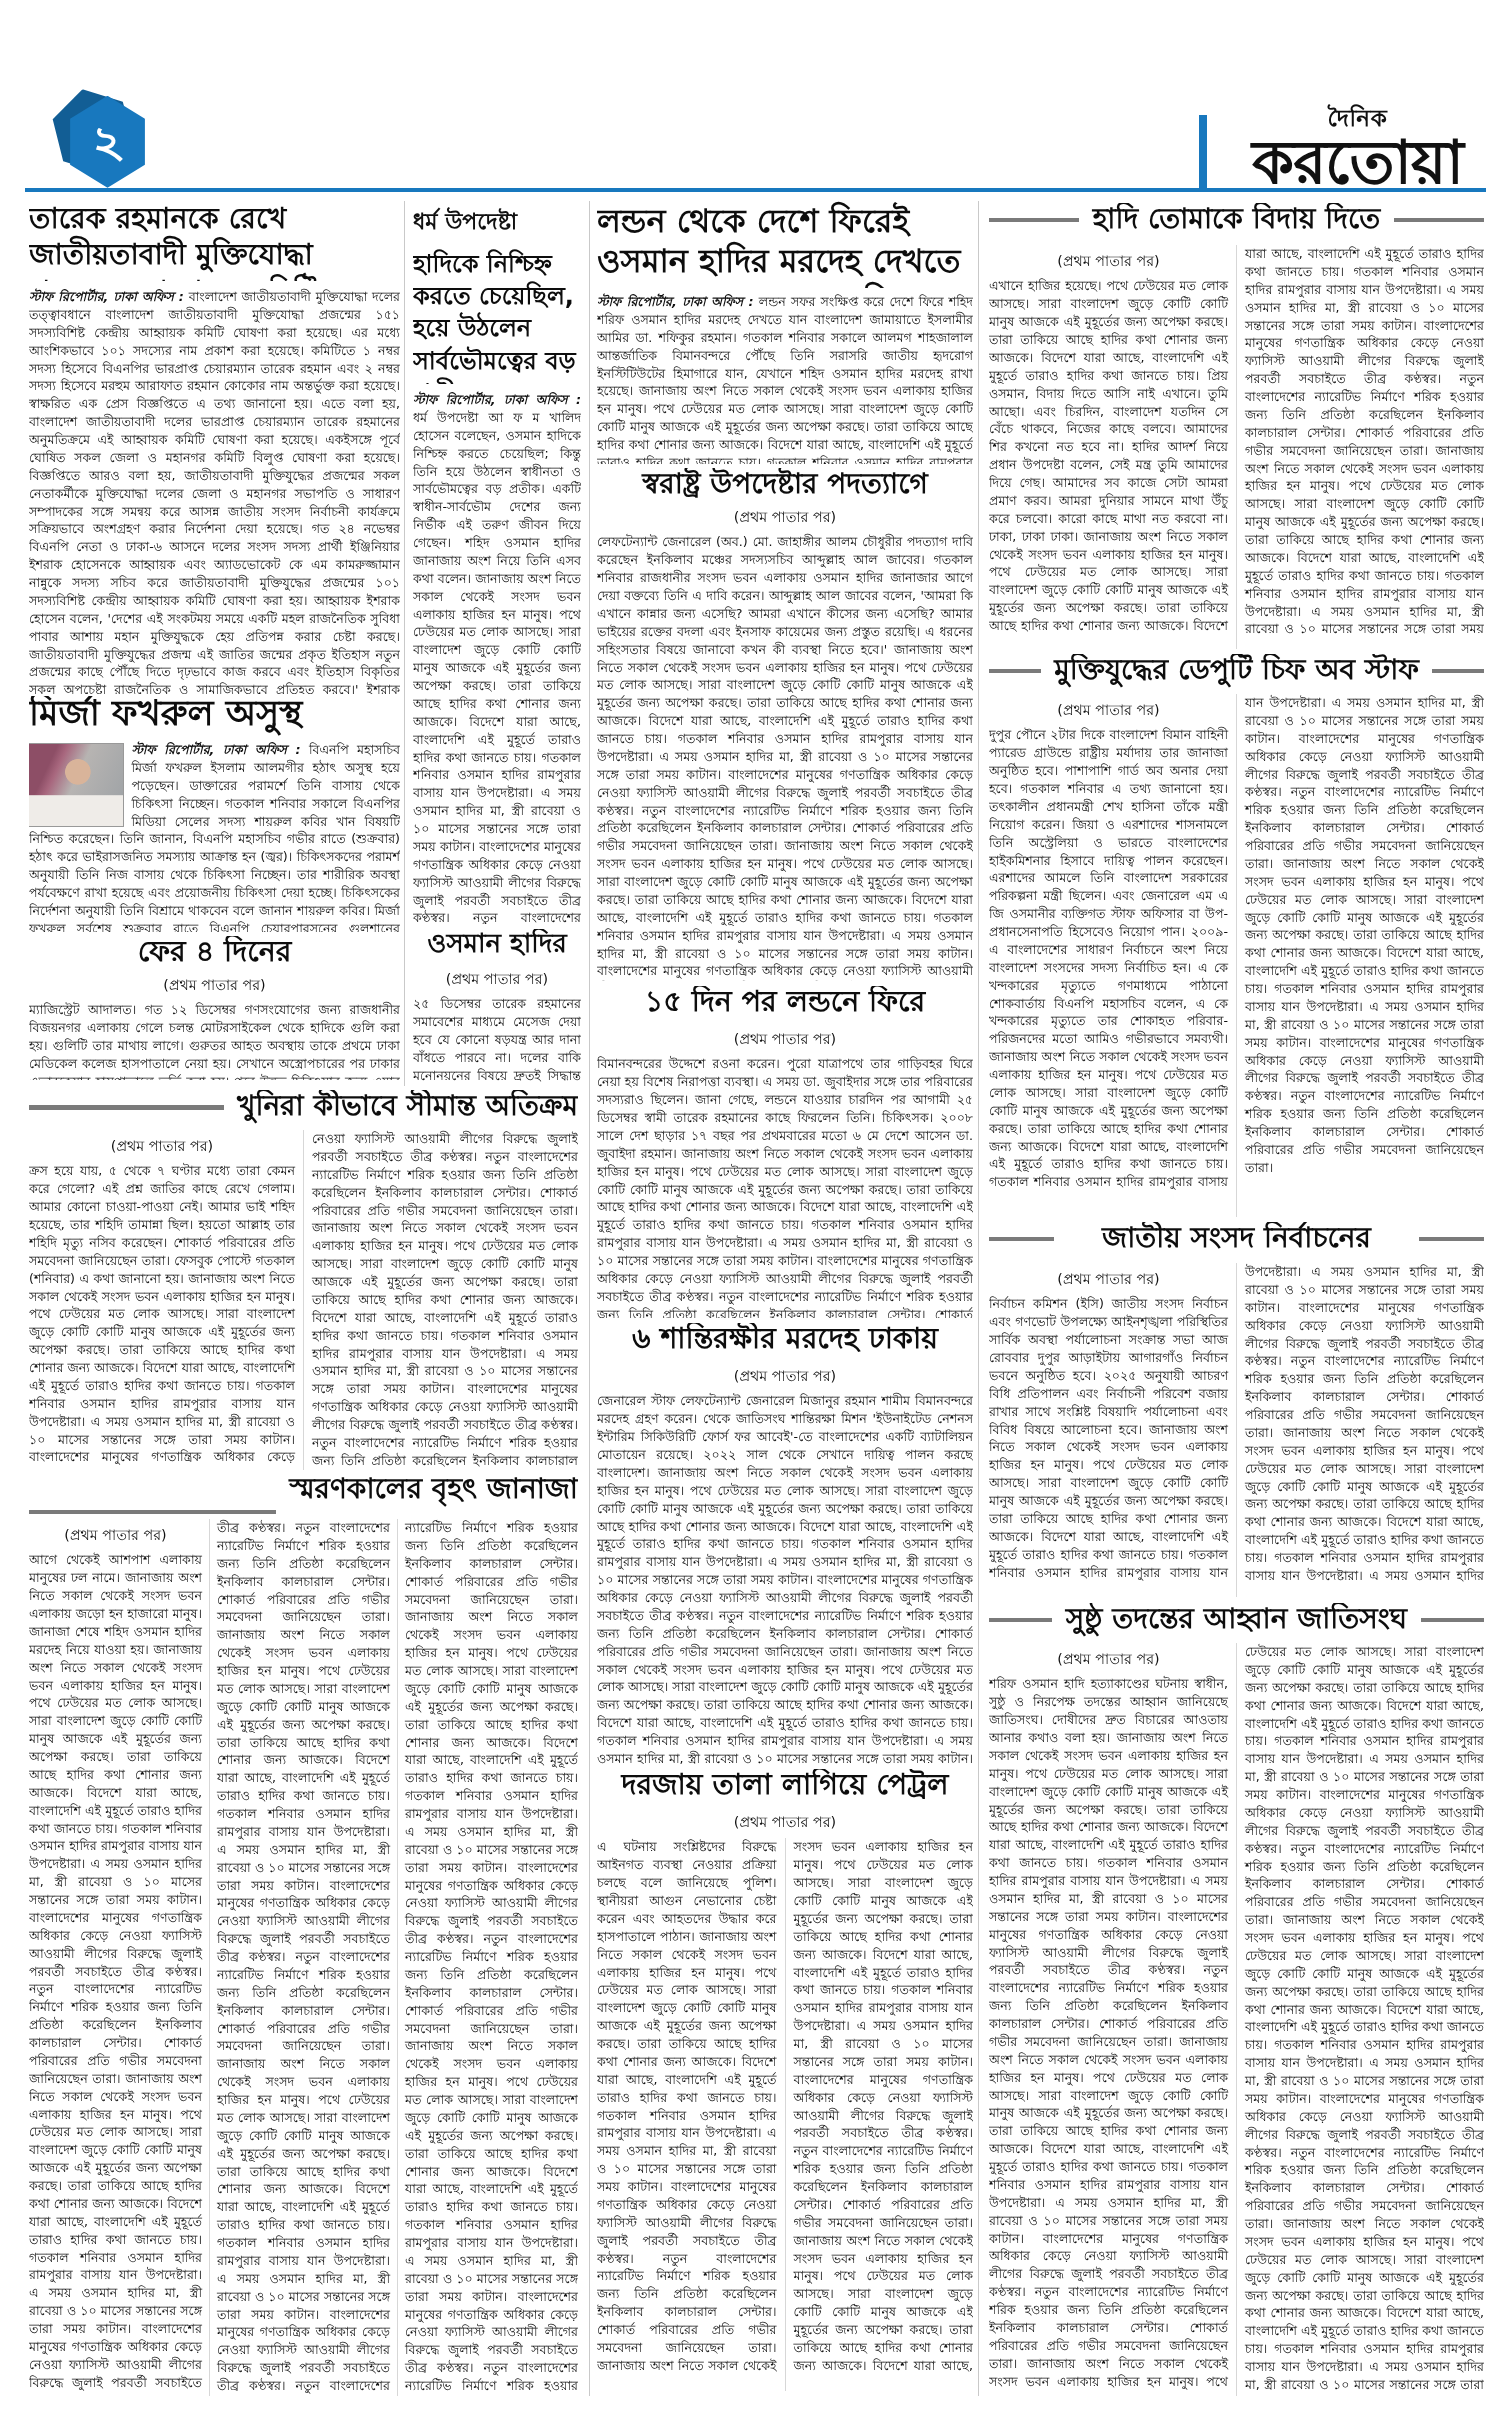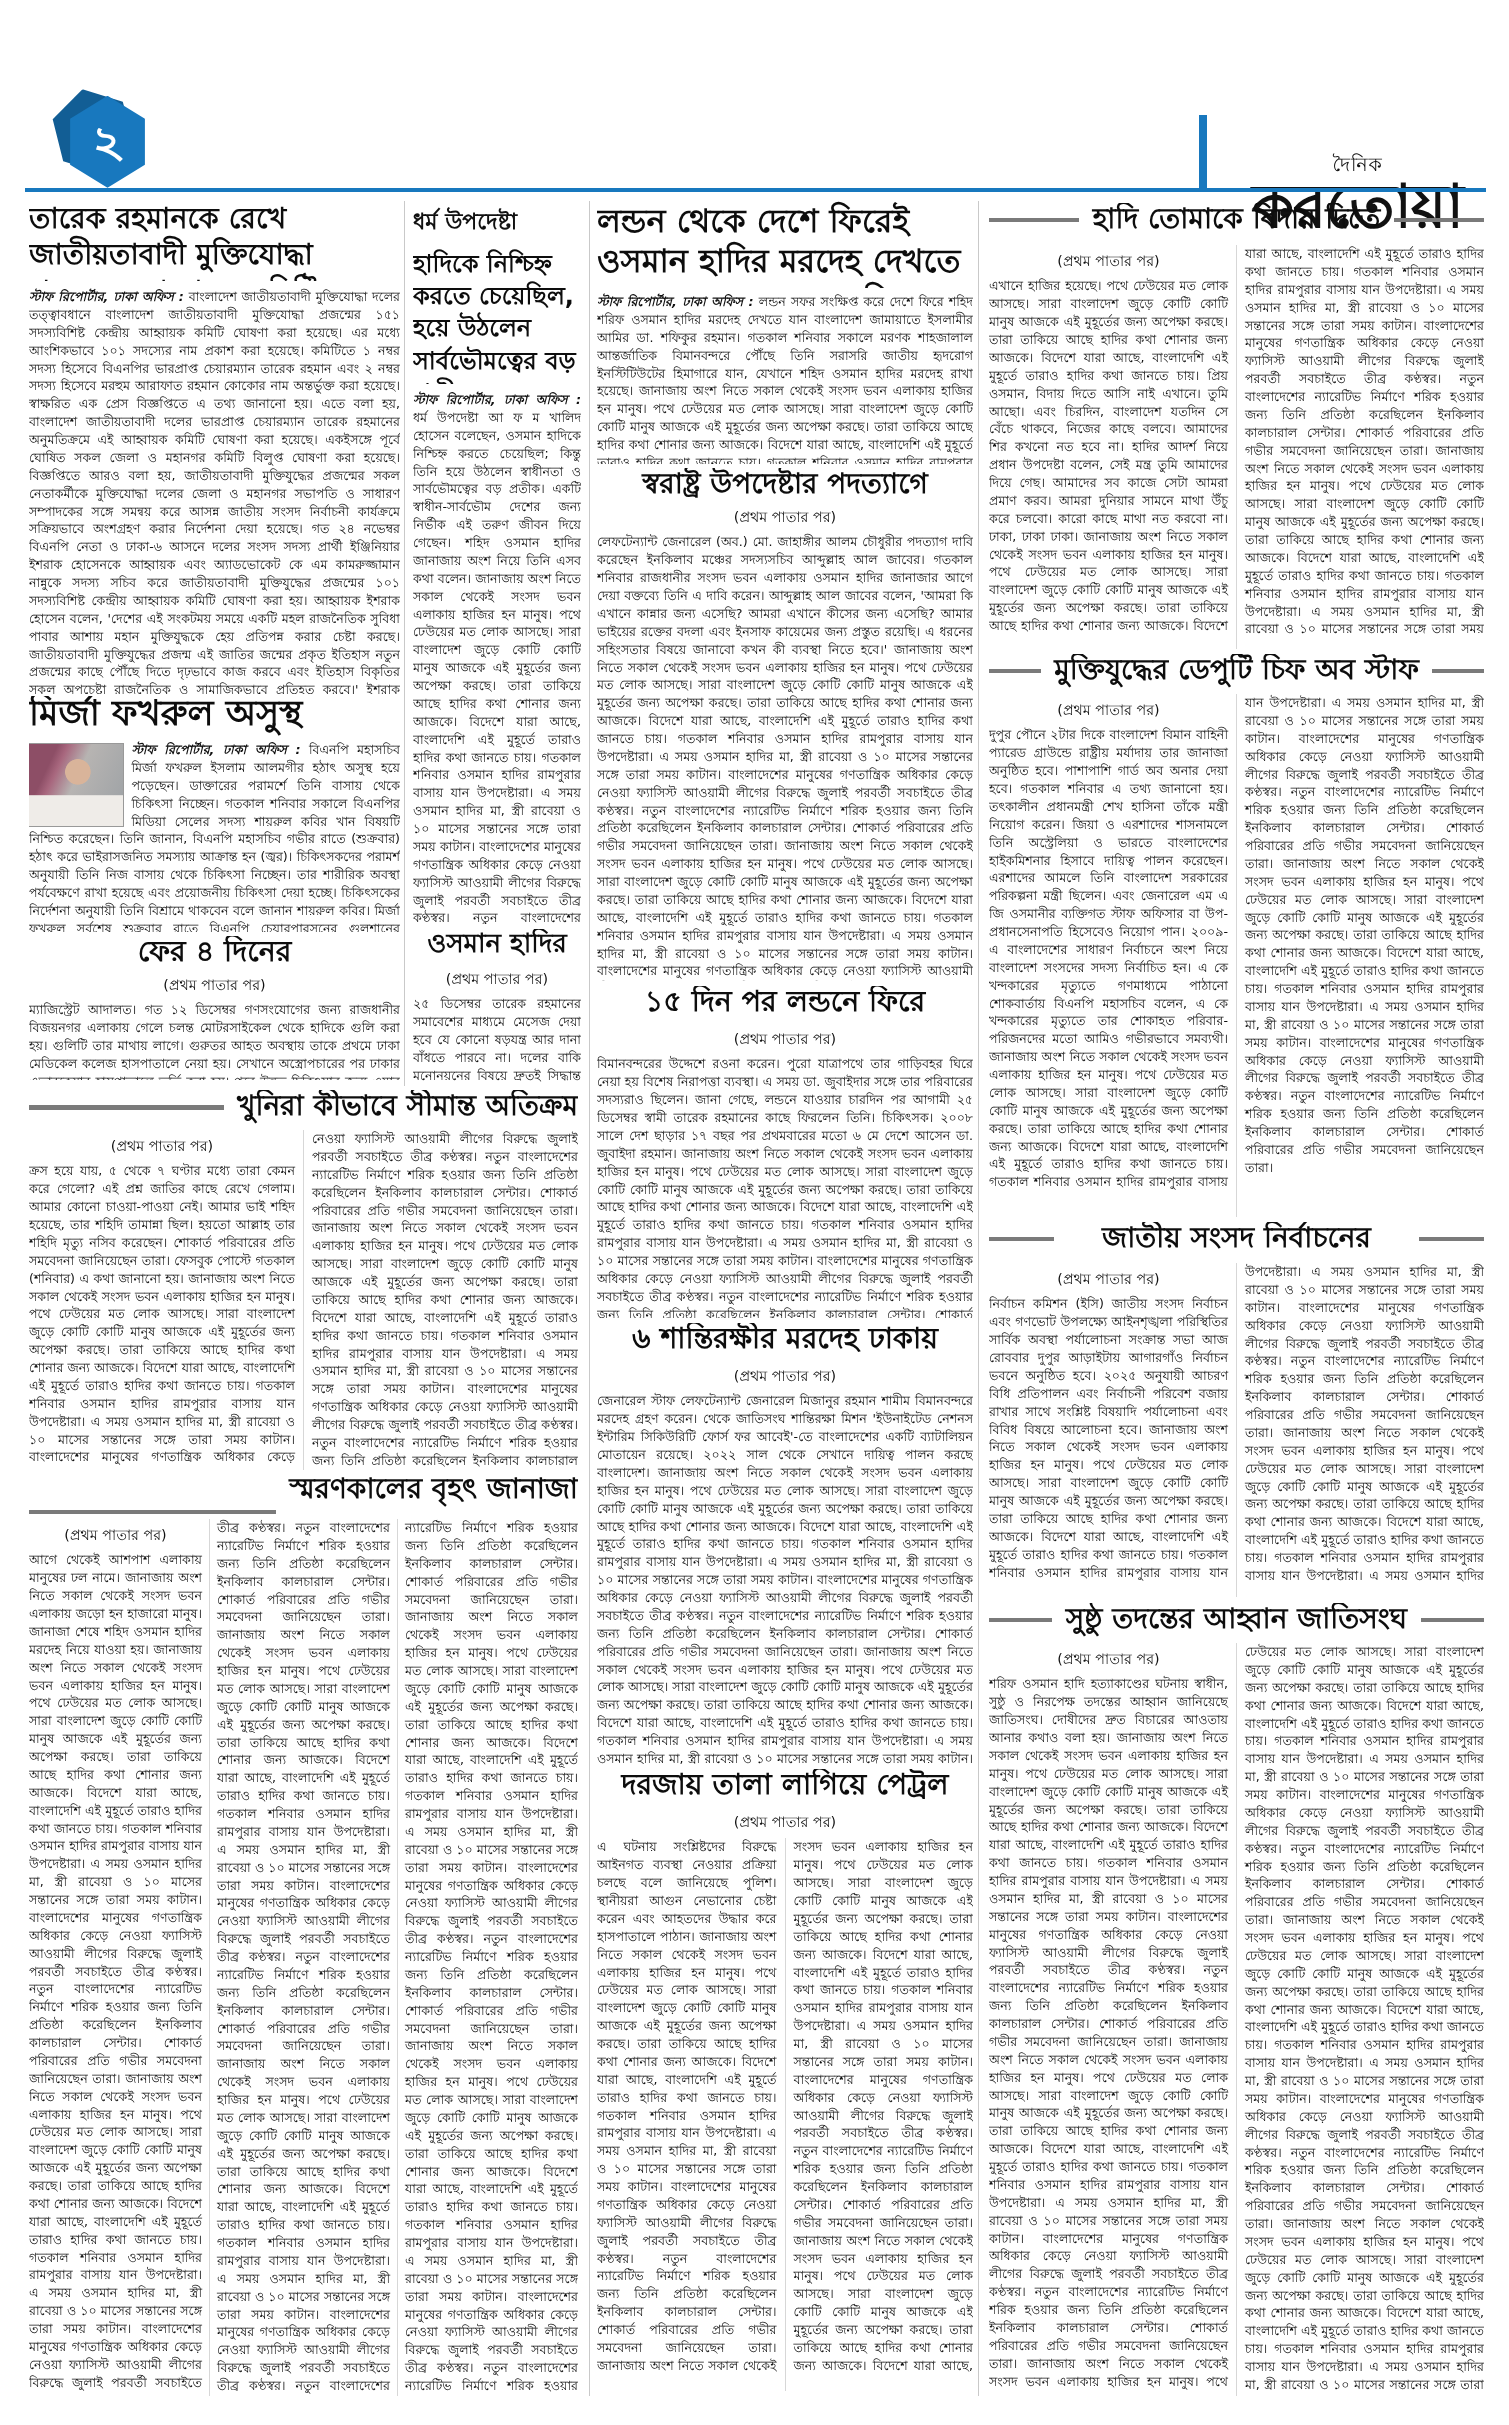--- a/index.html
+++ b/index.html
@@ -9,21 +9,21 @@
   .hex-wrap{position:absolute;left:59px;top:94px;width:99px;height:99px;}
   .hex{position:absolute;clip-path:polygon(50% 0,93% 25%,93% 75%,50% 100%,7% 75%,7% 25%);}
   .hex.back{left:-8.4px;top:-5.9px;width:84px;height:87px;background:#125e95;transform:rotate(-14deg);}
   .hex.front{left:5px;top:1.7px;width:87px;height:92px;background:#1878be;display:flex;align-items:center;justify-content:center;}
   .hex .num{color:#fff;font-size:47px;font-weight:bold;transform:rotate(-10deg);line-height:1;}
   .dateblock{position:absolute;right:312px;top:126px;text-align:right;}
   .weekday{font-size:26px;font-weight:bold;font-style:italic;line-height:1.1;}
   .dateline{font-size:17.6px;margin-top:5px;white-space:nowrap;}
   .vbar{position:absolute;left:1199px;top:115px;width:8.4px;height:75px;background:#1878be;}
   .masthead{position:absolute;left:1214px;top:107px;width:287px;text-align:center;line-height:1;}
-  .masthead .top{font-size:19px;font-weight:400;letter-spacing:0.8px;margin-top:48px;}
+  .masthead .top{font-size:23px;font-weight:700;letter-spacing:0.8px;}
   .masthead .main{font-size:60px;font-weight:900;letter-spacing:-0.8px;margin-top:1.7px;}
   .blue-rule{position:absolute;left:25px;top:188px;width:1461px;height:4.2px;background:#1878be;}
   
   .vrule{position:absolute;width:0.8px;background:#c9c9c9;}
   
   .art{position:absolute;overflow:hidden;}
   h1,h2,h3{margin:0;font-weight:900;color:#0d0d0d;}
   .hl-xl{font-size:28.5px;line-height:1.28;}
   .hl-lg{font-size:32px;line-height:1.25;}
   .hl-sec{font-size:26px;line-height:1.15;text-align:center;}
@@ -131,21 +131,21 @@
   <div class="art" style="left:413px;top:963px;width:168px;height:122px;">
     <div class="cont">(প্রথম পাতার পর)</div>
     <p class="body"><span>২৫ ডিসেম্বর তারেক রহমানের সমাবেশের মাধ্যমে মেসেজ দেয়া হবে যে কোনো ষড়যন্ত্র আর দানা বাঁধতে পারবে না। দলের বাকি মনোনয়নের বিষয়ে দ্রুতই সিদ্ধান্ত জানানো হবে বলেও জানান বিএনপির স্থায়ী কমিটির সদস্য সালাহউদ্দিন আহমদ।</span></p>
   </div>
 
   <div class="art" style="left:597px;top:201px;width:376px;height:87px;">
     <h1 class="hl-lg">লন্ডন থেকে দেশে ফিরেই ওসমান হাদির মরদেহ দেখতে গেলেন জামায়াত আমির</h1>
   </div>
   <div class="art" style="left:597px;top:293px;width:376px;height:171px;">
     <p class="body"><b class="byl">স্টাফ রিপোর্টার, ঢাকা অফিস :</b>
-      <span>লন্ডন সফর সংক্ষিপ্ত করে দেশে ফিরে শহিদ শরিফ ওসমান হাদির মরদেহ দেখতে যান বাংলাদেশ জামায়াতে ইসলামীর আমির ডা. শফিকুর রহমান। গতকাল শনিবার সকালে মরণক শাহজালাল আন্তর্জাতিক বিমানবন্দরে পৌঁছে তিনি সরাসরি জাতীয় হৃদরোগ ইনস্টিটিউটের হিমাগারে যান, যেখানে শহিদ ওসমান হাদির মরদেহ রাখা হয়েছে।</span>
+      <span>লন্ডন সফর সংক্ষিপ্ত করে দেশে ফিরে শহিদ শরিফ ওসমান হাদির মরদেহ দেখতে যান বাংলাদেশ জামায়াতে ইসলামীর আমির ডা. শফিকুর রহমান। গতকাল শনিবার সকালে আলমগ শাহজালাল আন্তর্জাতিক বিমানবন্দরে পৌঁছে তিনি সরাসরি জাতীয় হৃদরোগ ইনস্টিটিউটের হিমাগারে যান, যেখানে শহিদ ওসমান হাদির মরদেহ রাখা হয়েছে।</span>
       <span>জানাজায় অংশ নিতে সকাল থেকেই সংসদ ভবন এলাকায় হাজির হন মানুষ। পথে ঢেউয়ের মত লোক আসছে। সারা বাংলাদেশ জুড়ে কোটি কোটি মানুষ আজকে এই মুহূর্তের জন্য অপেক্ষা করছে। তারা তাকিয়ে আছে হাদির কথা শোনার জন্য আজকে। বিদেশে যারা আছে, বাংলাদেশি এই মুহূর্তে তারাও হাদির কথা জানতে চায়। গতকাল শনিবার ওসমান হাদির রামপুরার বাসায় যান উপদেষ্টারা। এ সময় ওসমান হাদির মা, স্ত্রী রাবেয়া ও ১০ মাসের সন্তানের সঙ্গে তারা সময় কাটান। বাংলাদেশের মানুষের গণতান্ত্রিক অধিকার কেড়ে নেওয়া ফ্যাসিস্ট আওয়ামী লীগের বিরুদ্ধে জুলাই পরবর্তী সবচাইতে তীব্র কণ্ঠস্বর। নতুন বাংলাদেশের ন্যারেটিভ নির্মাণে শরিক হওয়ার জন্য তিনি প্রতিষ্ঠা করেছিলেন ইনকিলাব কালচারাল সেন্টার। শোকার্ত পরিবারের প্রতি গভীর সমবেদনা জানিয়েছেন তারা।</span></p>
   </div>
 
   <div class="art" style="left:597px;top:468px;width:376px;height:35px;">
     <h2 class="hl-sec" style="font-size:28px;">স্বরাষ্ট্র উপদেষ্টার পদত্যাগে</h2>
   </div>
   <div class="art" style="left:597px;top:501px;width:376px;height:480px;">
     <div class="cont">(প্রথম পাতার পর)</div>
     <p class="body"><span>লেফটেন্যান্ট জেনারেল (অব.) মো. জাহাঙ্গীর আলম চৌধুরীর পদত্যাগ দাবি করেছেন ইনকিলাব মঞ্চের সদস্যসচিব আব্দুল্লাহ আল জাবের। গতকাল শনিবার রাজধানীর সংসদ ভবন এলাকায় ওসমান হাদির জানাজার আগে দেয়া বক্তব্যে তিনি এ দাবি করেন। আব্দুল্লাহ আল জাবের বলেন, 'আমরা কি এখানে কান্নার জন্য এসেছি? আমরা এখানে কীসের জন্য এসেছি? আমার ভাইয়ের রক্তের বদলা এবং ইনসাফ কায়েমের জন্য প্রস্তুত রয়েছি। এ ধরনের সহিংসতার বিষয়ে জানাবো কখন কী ব্যবস্থা নিতে হবে।'</span>
       <span>জানাজায় অংশ নিতে সকাল থেকেই সংসদ ভবন এলাকায় হাজির হন মানুষ। পথে ঢেউয়ের মত লোক আসছে। সারা বাংলাদেশ জুড়ে কোটি কোটি মানুষ আজকে এই মুহূর্তের জন্য অপেক্ষা করছে। তারা তাকিয়ে আছে হাদির কথা শোনার জন্য আজকে। বিদেশে যারা আছে, বাংলাদেশি এই মুহূর্তে তারাও হাদির কথা জানতে চায়। গতকাল শনিবার ওসমান হাদির রামপুরার বাসায় যান উপদেষ্টারা। এ সময় ওসমান হাদির মা, স্ত্রী রাবেয়া ও ১০ মাসের সন্তানের সঙ্গে তারা সময় কাটান। বাংলাদেশের মানুষের গণতান্ত্রিক অধিকার কেড়ে নেওয়া ফ্যাসিস্ট আওয়ামী লীগের বিরুদ্ধে জুলাই পরবর্তী সবচাইতে তীব্র কণ্ঠস্বর। নতুন বাংলাদেশের ন্যারেটিভ নির্মাণে শরিক হওয়ার জন্য তিনি প্রতিষ্ঠা করেছিলেন ইনকিলাব কালচারাল সেন্টার। শোকার্ত পরিবারের প্রতি গভীর সমবেদনা জানিয়েছেন তারা। জানাজায় অংশ নিতে সকাল থেকেই সংসদ ভবন এলাকায় হাজির হন মানুষ। পথে ঢেউয়ের মত লোক আসছে। সারা বাংলাদেশ জুড়ে কোটি কোটি মানুষ আজকে এই মুহূর্তের জন্য অপেক্ষা করছে। তারা তাকিয়ে আছে হাদির কথা শোনার জন্য আজকে। বিদেশে যারা আছে, বাংলাদেশি এই মুহূর্তে তারাও হাদির কথা জানতে চায়। গতকাল শনিবার ওসমান হাদির রামপুরার বাসায় যান উপদেষ্টারা। এ সময় ওসমান হাদির মা, স্ত্রী রাবেয়া ও ১০ মাসের সন্তানের সঙ্গে তারা সময় কাটান। বাংলাদেশের মানুষের গণতান্ত্রিক অধিকার কেড়ে নেওয়া ফ্যাসিস্ট আওয়ামী লীগের বিরুদ্ধে জুলাই পরবর্তী সবচাইতে তীব্র কণ্ঠস্বর। নতুন বাংলাদেশের ন্যারেটিভ নির্মাণে শরিক হওয়ার জন্য তিনি প্রতিষ্ঠা করেছিলেন ইনকিলাব কালচারাল সেন্টার। শোকার্ত পরিবারের প্রতি গভীর সমবেদনা জানিয়েছেন তারা।</span></p>

